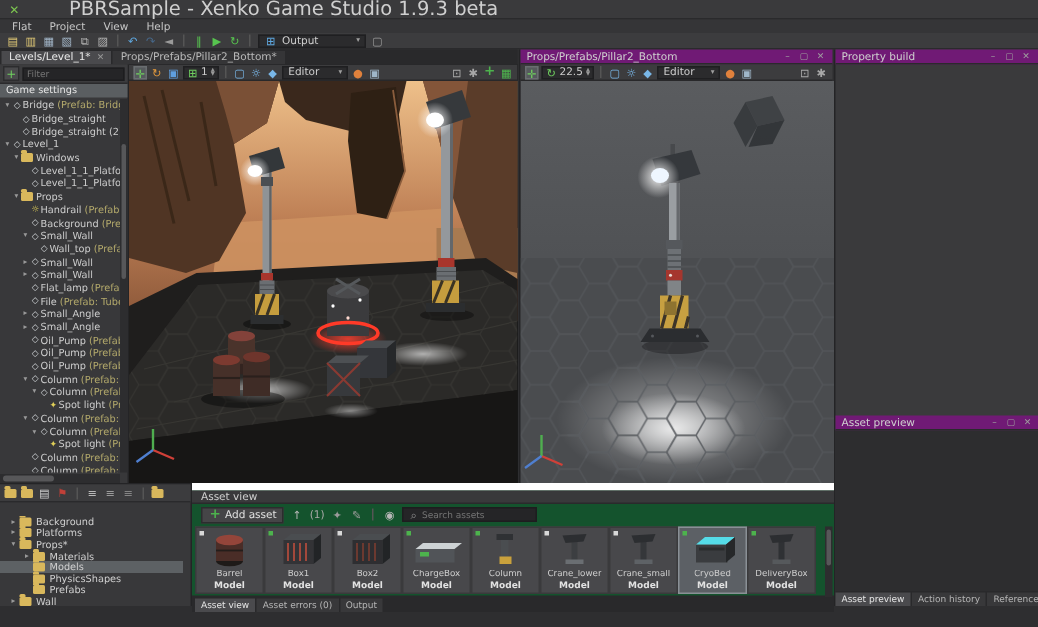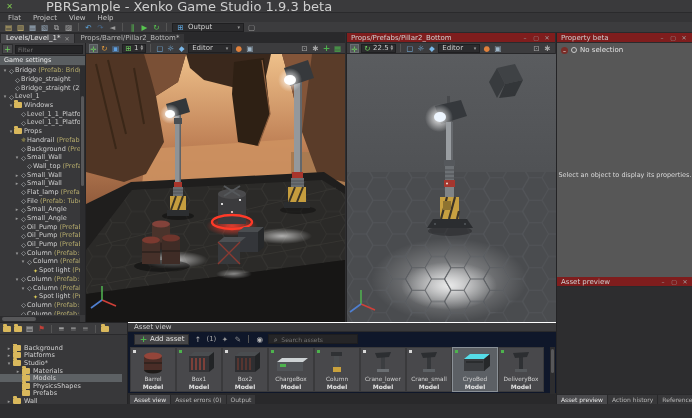--- a/index.html
+++ b/index.html
@@ -17,21 +17,21 @@
   .ic{display:inline-block;width:9px;height:9px;line-height:9px;text-align:center;font-size:7.5px;}
   .sep{width:1px;height:8px;background:#555;margin:0 2px;}
   .combo{display:flex;align-items:center;gap:3px;background:#2b2b2d;border:1px solid #1f1f21;height:9px;padding:0 3px;color:#cfcfcf;}
   .combo .car{font-size:5px;color:#999;}
   
   .tabstrip{left:0;top:33px;width:345px;height:10px;background:#29292b;display:flex;align-items:flex-end;gap:1px;padding-left:1px;}
   .dtab{height:9px;line-height:9px;padding:0 5px;background:#353537;color:#b9b9b9;white-space:nowrap;display:flex;gap:4px;align-items:flex-start;}
   .dtab.on{background:#4a4a4d;color:#e8e8e8;}
   .dtab .x{color:#999;font-size:6px;}
   
-  .phead{background:#7f1d1d;height:10px;display:flex;align-items:center;padding:0 4px;gap:3px;border-bottom:1px solid #2a2a2c;color:#cfcfcf;}
+  .phead{background:#701a75;height:10px;display:flex;align-items:center;padding:0 4px;gap:3px;border-bottom:1px solid #2a2a2c;color:#cfcfcf;}
   .phead .sp{flex:1;}
   .pbtn{color:#9f9f9f;font-size:6px;width:8px;text-align:center;}
   
   .lpanel{left:0;top:43px;width:86px;height:279px;background:#38383a;border-right:1px solid #242426;}
   .frow{display:flex;align-items:center;gap:2px;height:13px;padding:0 2px;background:#3c3c3e;border-bottom:1px solid #2a2a2c;}
   .plusbtn{width:11px;height:10px;background:#4a4a4c;border:1px solid #2c2c2e;color:#6fcf5f;font-size:8px;line-height:9px;text-align:center;}
   .finput{flex:1;height:9px;background:#252527;border:1px solid #1d1d1f;color:#bbb;font-size:6px;padding:0 2px;font-family:"DejaVu Sans",sans-serif;min-width:0;}
   .gsrow{height:9px;line-height:9px;background:#5a5e61;color:#e6e6e6;padding:0 4px;font-size:6.5px;}
   .treebox{position:absolute;left:0;top:23px;right:5px;bottom:7px;overflow:hidden;}
   .trow{display:flex;align-items:center;height:8.7px;white-space:nowrap;font-size:6.5px;color:#cdcdcd;}
@@ -64,21 +64,21 @@
   .stab.on{background:#4a4a4d;color:#e5e5e5;}
   
   .sepanel{left:0;top:322px;width:128px;height:82px;background:#38383a;border-top:1px solid #242426;border-right:1px solid #242426;}
   .setb{display:flex;align-items:center;gap:3px;height:12px;padding:0 3px;background:#3c3c3e;border-bottom:1px solid #2a2a2c;}
   .setree{position:absolute;left:0;top:21px;right:5px;bottom:0;overflow:hidden;}
   .serow{display:flex;align-items:center;height:7.6px;font-size:6.5px;white-space:nowrap;color:#d0d0d0;}
   .serow.sel{background:#5d6164;}
   .fold-ico{position:relative;display:inline-block;width:8px;height:6px;background:#d9b85c;border-radius:1px;flex:none;}
   .fold-ico:before{content:"";position:absolute;left:0;top:-2px;width:4px;height:2px;background:#d9b85c;border-radius:1px 1px 0 0;}
   
-  .apanel{left:128px;top:322px;width:428px;height:82px;background:#0f172a;border-top:1px solid #ffffff;}
+  .apanel{left:128px;top:322px;width:428px;height:82px;background:#14532d;border-top:5px solid #ffffff;}
   .avhead{height:9px;display:flex;align-items:center;gap:3px;padding:0 6px;background:#39393b;color:#cfcfcf;border-bottom:1px solid #2a2a2c;}
   .avtb{display:flex;align-items:center;gap:4px;height:14px;padding:0 6px;}
   .addbtn{display:flex;align-items:center;gap:2px;background:#454547;border:1px solid #2c2c2e;height:11px;padding:0 4px;color:#e0e0e0;}
   .srch{display:flex;align-items:center;gap:2px;background:#252527;border:1px solid #1d1d1f;height:10px;padding:0 3px;width:90px;}
   .srch input{background:transparent;border:none;color:#bbb;font-size:6px;width:70px;font-family:"DejaVu Sans",sans-serif;outline:none;}
   .tiles{display:flex;gap:0px;padding:1px 2px;height:47px;}
   .tile{position:relative;width:46px;height:45px;background:#48484b;border:1px solid #3a3a3c;display:flex;flex-direction:column;align-items:center;}
   .tile.sel{background:#5c6065;border:1px solid #8a9096;}
   .tile .badge{position:absolute;left:2px;top:2px;width:3px;height:3px;}
   .tname{font-size:5.8px;color:#cfcfcf;line-height:7px;white-space:nowrap;overflow:hidden;max-width:44px;}
@@ -135,21 +135,21 @@
     </span>
     <span class="ic" style="color: rgb(154, 154, 154);">▢</span>
   </div>
 
   <div class="tabstrip abs">
       <span class="dtab on">
         <span>Levels/Level_1*</span>
         <span class="x">✕</span>
       </span>
       <span class="dtab">
-        <span>Props/Barrel/Pillar2_Bottom*</span>
+        <span>Props/Prefabs/Pillar2_Bottom*</span>
       </span>
     </div>
 
   <div class="lpanel abs">
     <div class="frow">
       <span class="plusbtn">+</span>
       <input class="finput" placeholder="Filter" style="">
     </div>
     <div class="gsrow">Game settings</div>
     <div class="treebox">
@@ -559,33 +559,25 @@
       <g stroke-width="1.6" fill="none">
         <path d="M14,250 L28,256" stroke="#d04038"></path>
           <path d="M14,250 L14,236" stroke="#4fae4f"></path>
           <path d="M14,250 L3,258" stroke="#4f7fd0"></path>
       </g>
     </svg>
   </div>
 
   <div class="rpanel abs">
     <div class="phead">
-      <span>Property beta</span>
+      <span>Property build</span>
       <span class="sp"></span>
       <span class="pbtn" style="color: rgb(159, 159, 159);">–</span>
       <span class="pbtn" style="color: rgb(159, 159, 159);">▢</span>
       <span class="pbtn" style="color: rgb(159, 159, 159);">✕</span>
-    </div>
-    <div class="pgbody">
-      <div class="nosel">
-        <span class="reddot">–</span>
-        <span class="ringdot"></span>
-        <span>No selection</span>
-      </div>
-      <div class="pgmsg">Select an object to display its properties.</div>
     </div>
     <div class="phead aphead">
       <span>Asset preview</span>
       <span class="sp"></span>
       <span class="pbtn" style="color: rgb(159, 159, 159);">–</span>
       <span class="pbtn" style="color: rgb(159, 159, 159);">▢</span>
       <span class="pbtn" style="color: rgb(159, 159, 159);">✕</span>
     </div>
     <div class="apbody"></div>
     <div class="aptabs">
@@ -615,21 +607,21 @@
           <span>Background</span>
         </div>
         <div class="serow" style="padding-left: 6px;">
           <span class="tar">▸</span>
           <span class="fold-ico" style="margin: 0px 3px 0px 1px;"></span>
           <span>Platforms</span>
         </div>
         <div class="serow" style="padding-left: 6px;">
           <span class="tar">▾</span>
           <span class="fold-ico" style="margin: 0px 3px 0px 1px;"></span>
-          <span>Studio*</span>
+          <span>Props*</span>
         </div>
         <div class="serow" style="padding-left: 15px;">
           <span class="tar">▸</span>
           <span class="fold-ico" style="margin: 0px 3px 0px 1px;"></span>
           <span>Materials</span>
         </div>
         <div class="serow sel" style="padding-left: 15px;">
           <span class="tar"></span>
           <span class="fold-ico" style="margin: 0px 3px 0px 1px;"></span>
           <span>Models</span>

